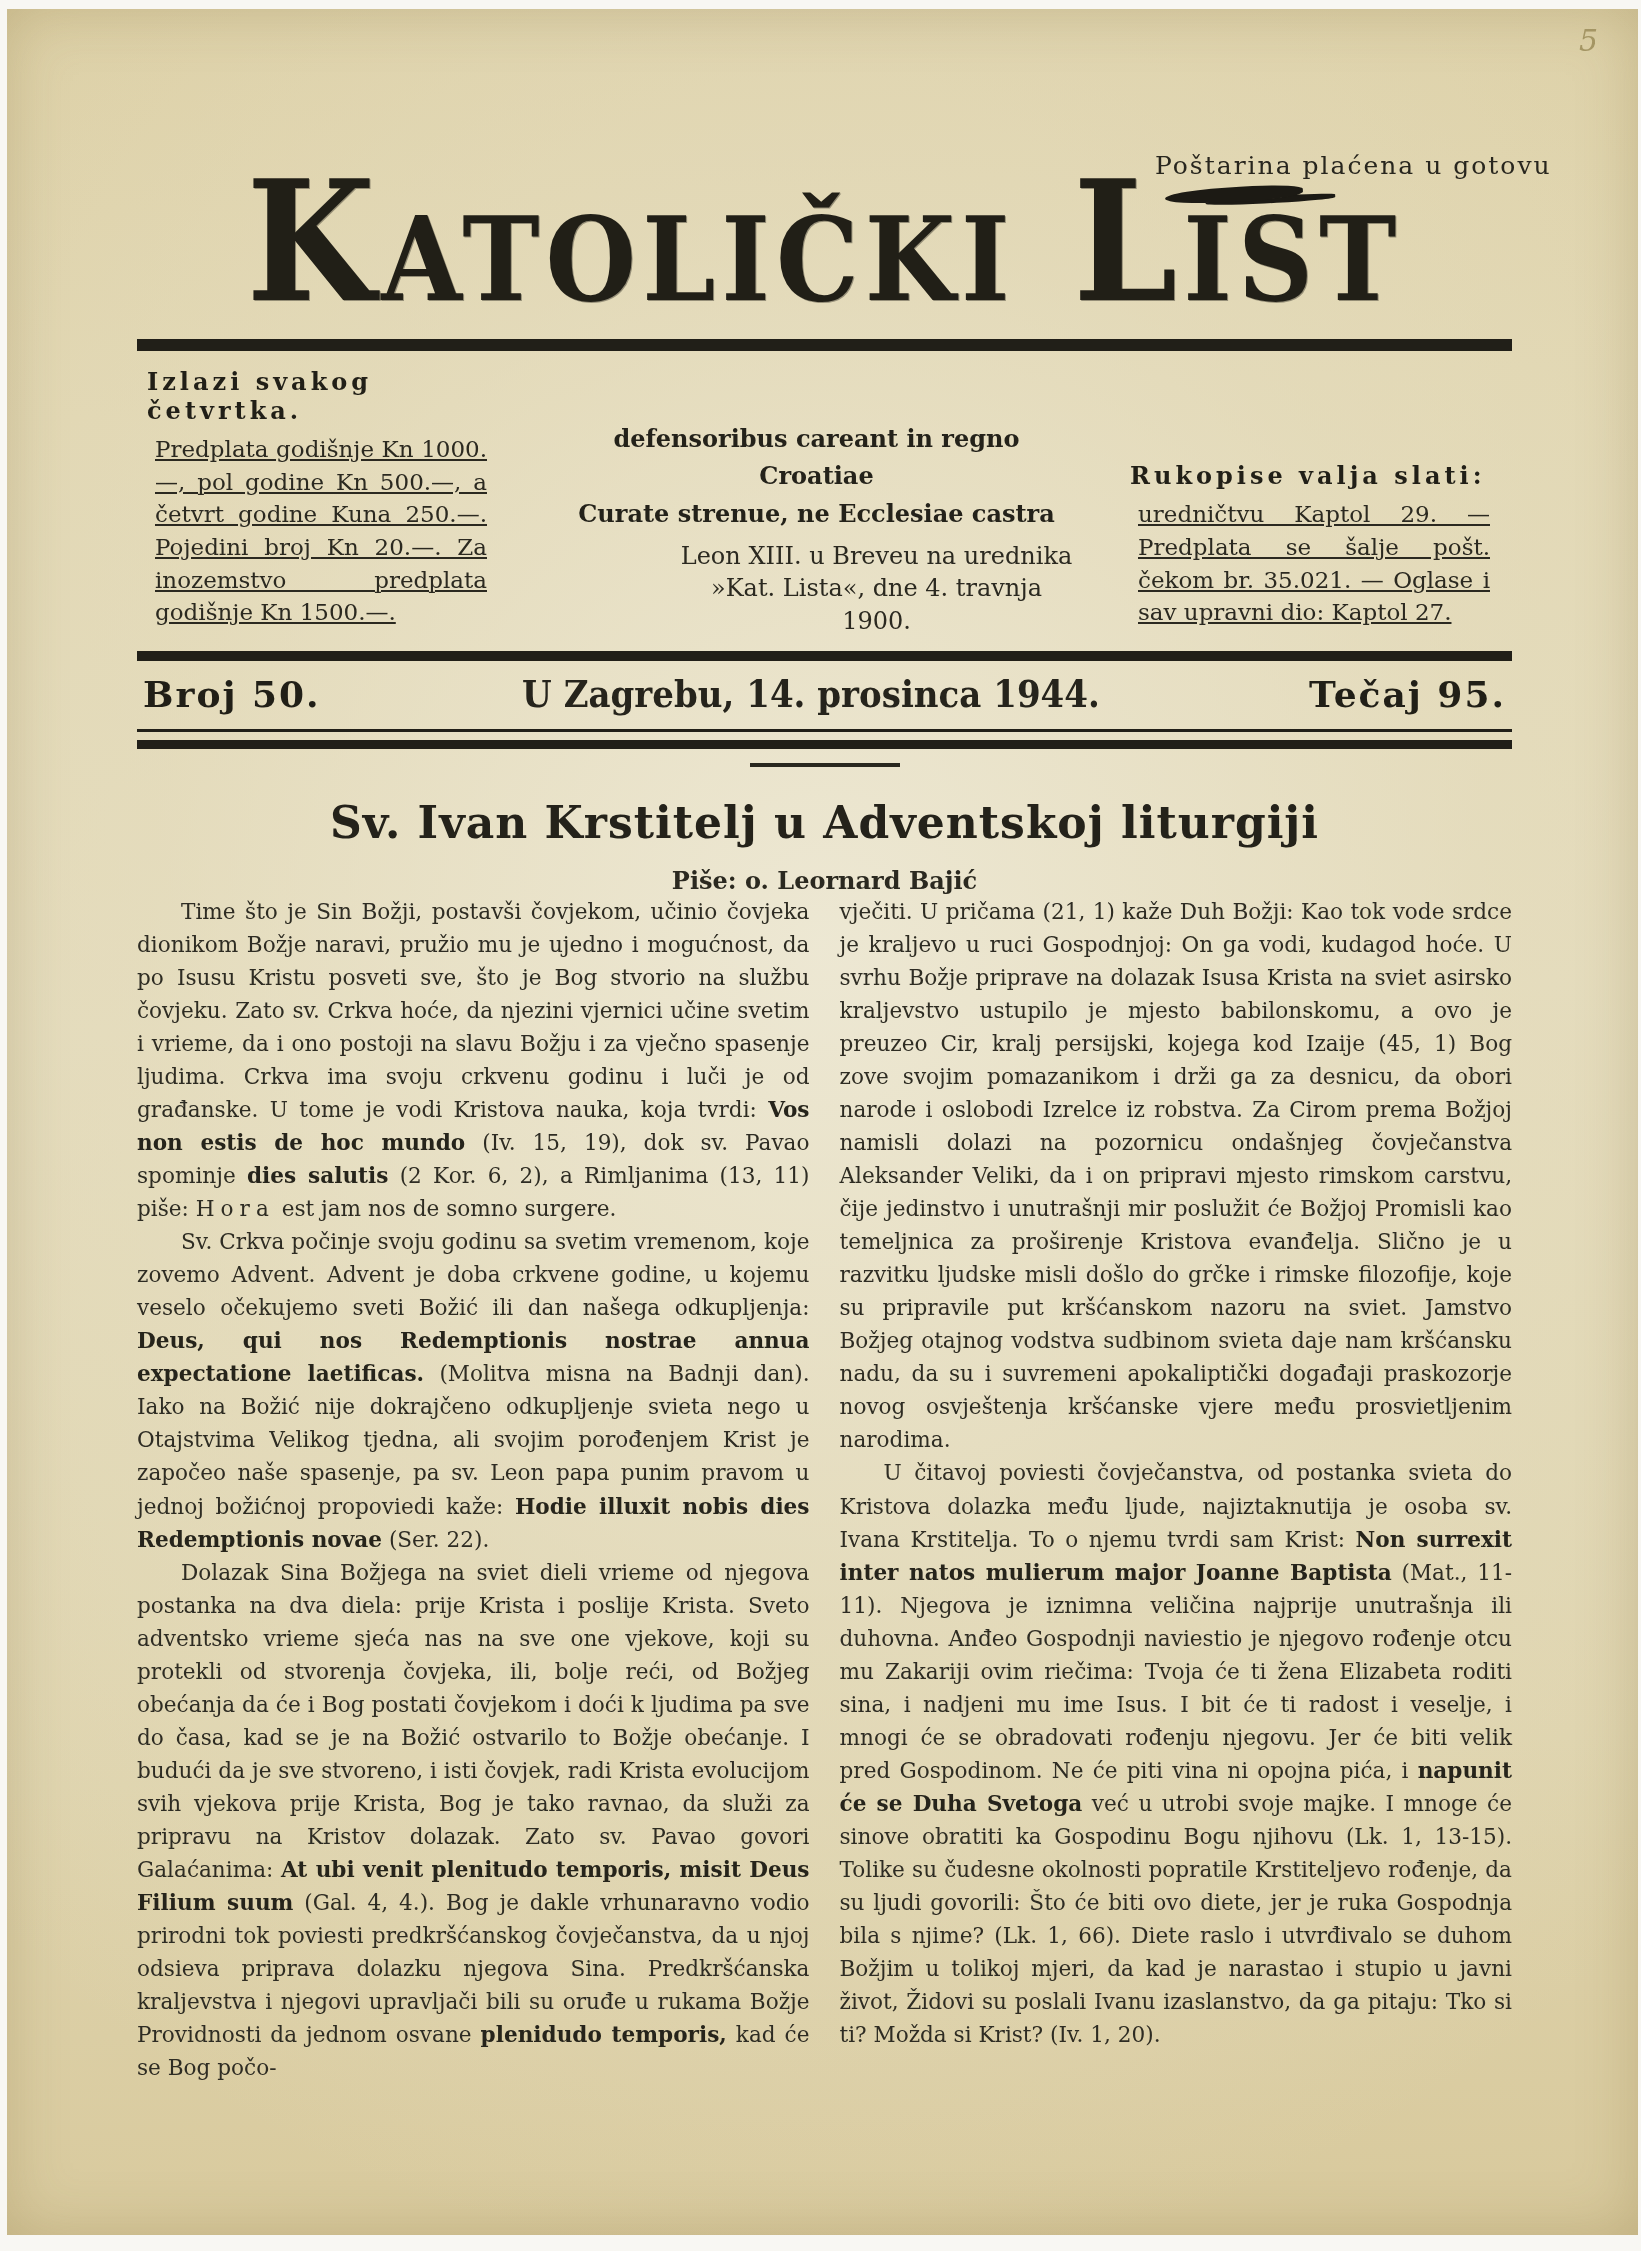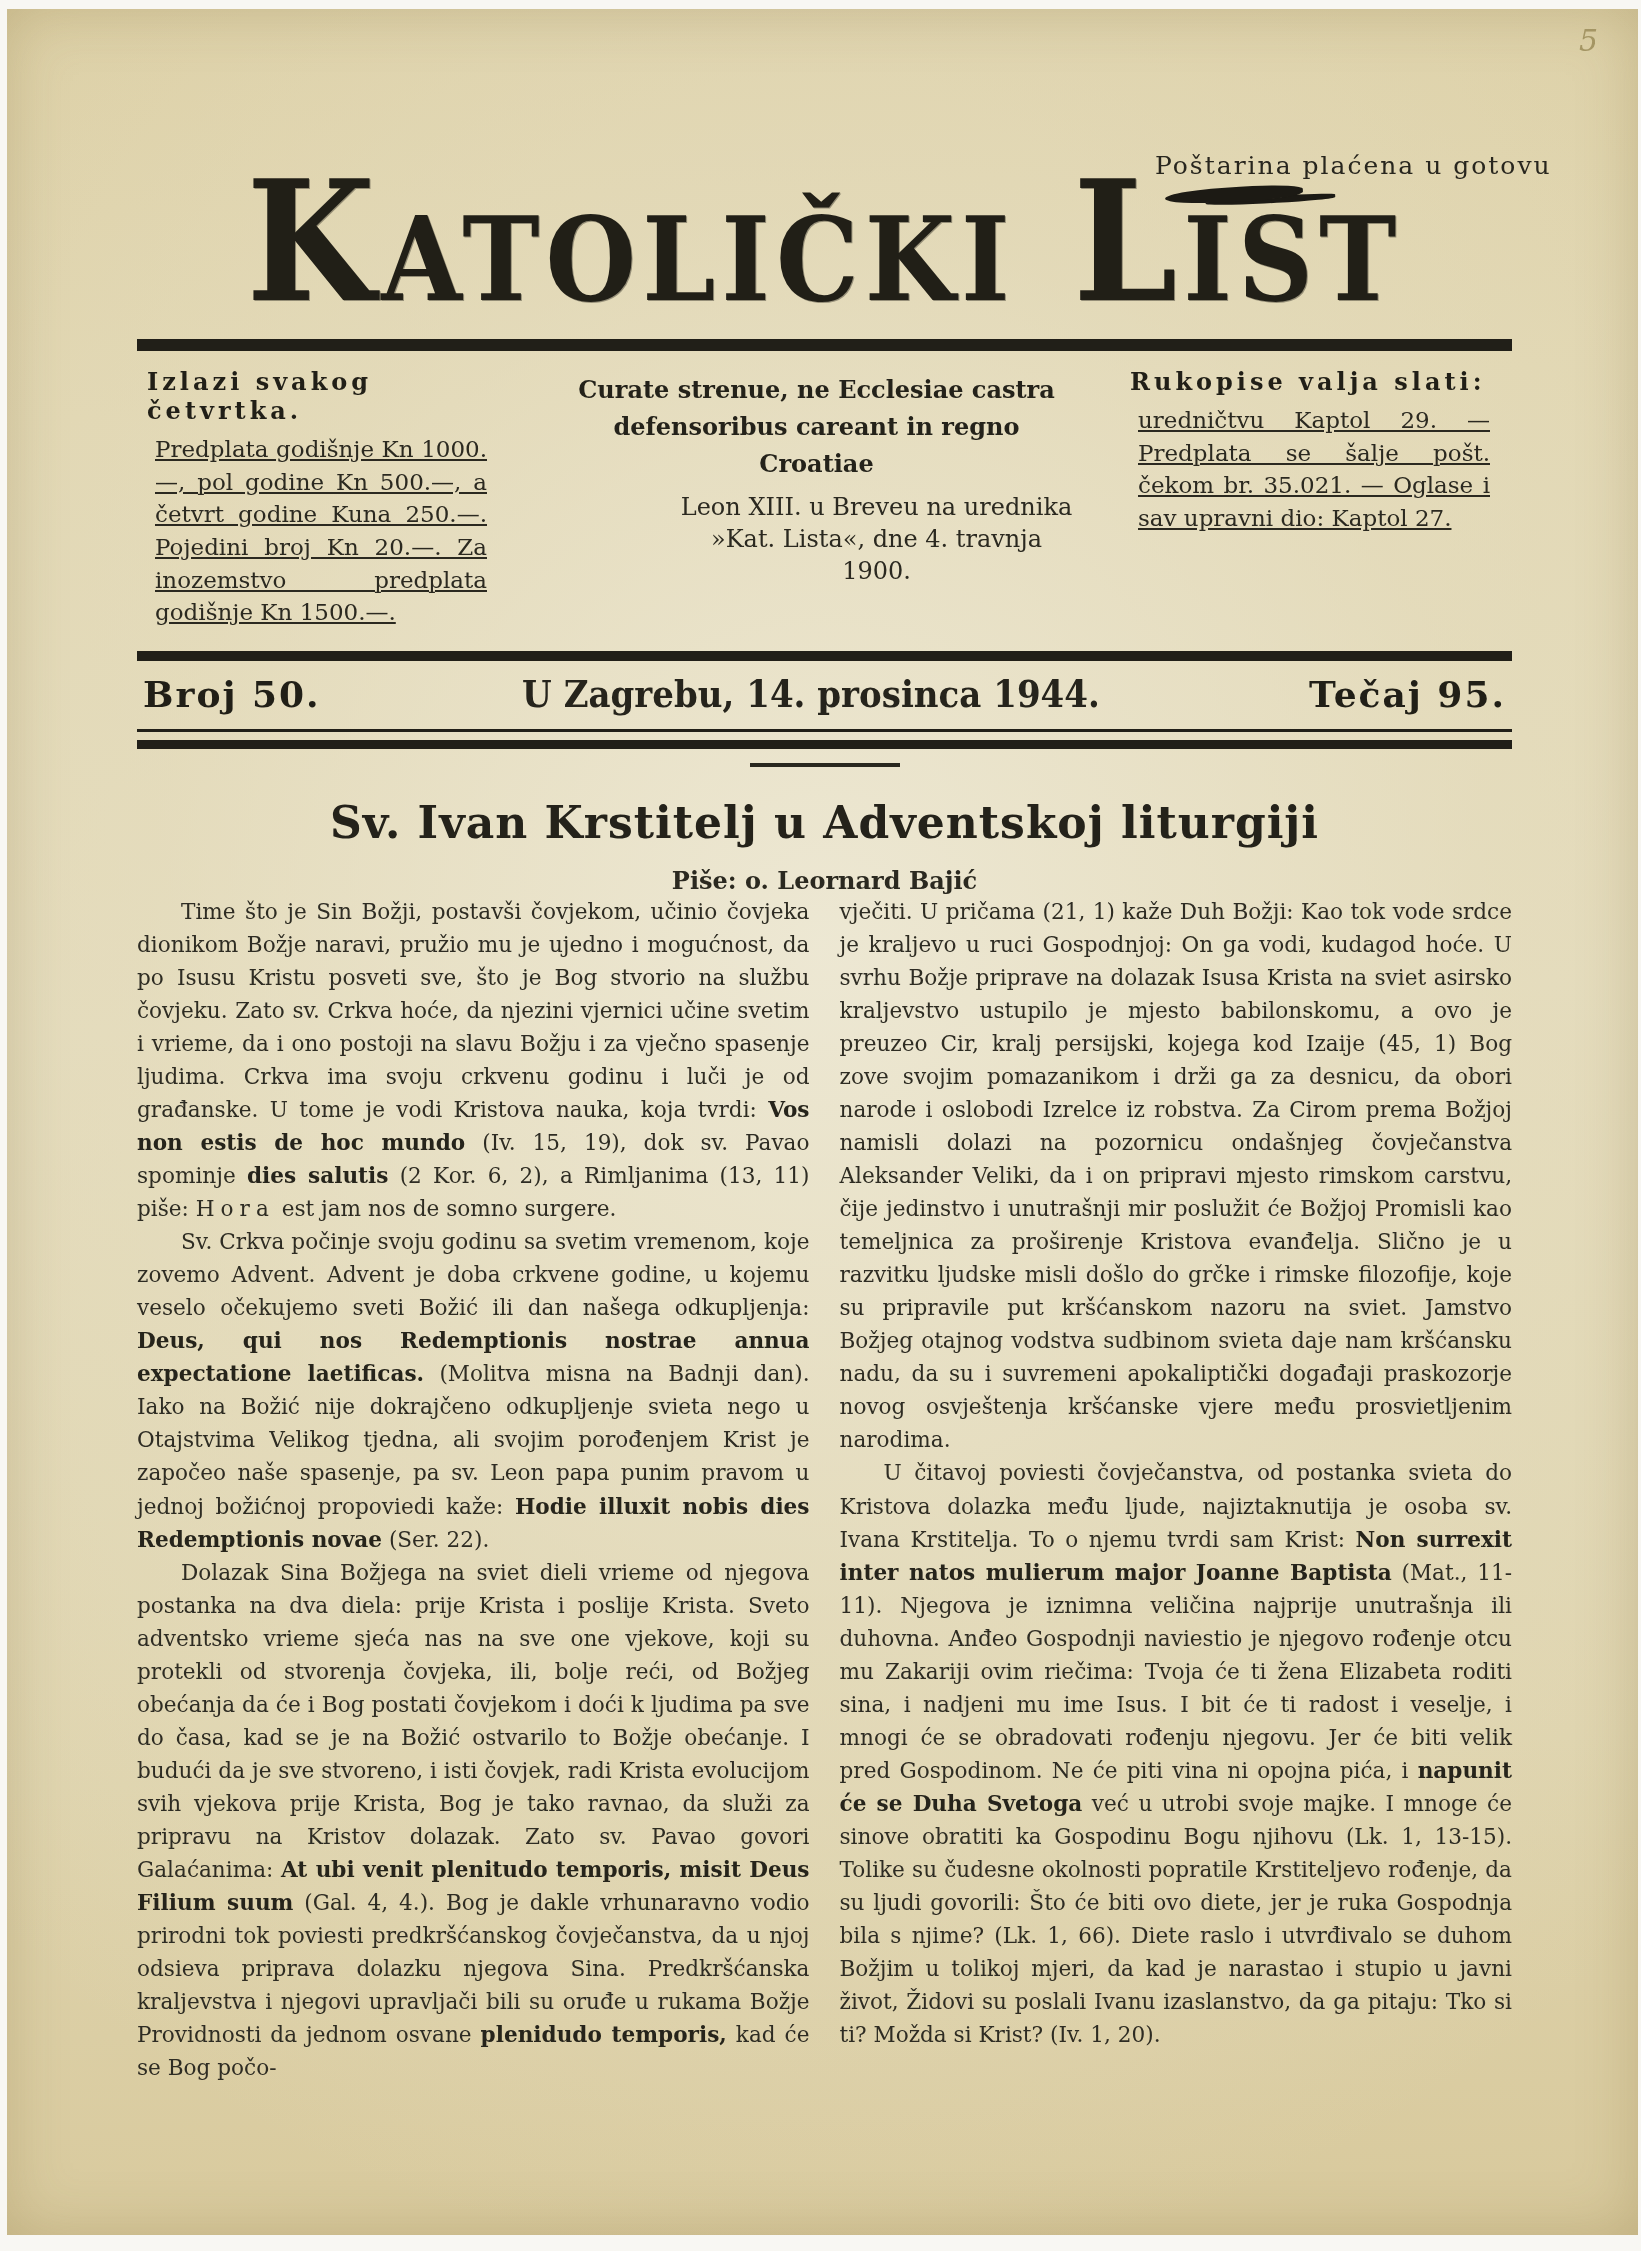--- a/index.html
+++ b/index.html
@@ -46,21 +46,21 @@
     transform-origin:center bottom;
     text-shadow:1px 1px 0 rgba(33,31,23,.4);
     white-space:nowrap;
   }
   .rule { background:#211f18; }
   .rule.r1 { height:12px; }
   .rule.r2 { height:10px; }
   .rule.r3 { height:3px; margin-top:2px; }
   .rule.r4 { height:9px; margin-top:8px; }
 
-  .info-row { display:flex; align-items:flex-start; padding:10px 0 12px 0; }
+  .info-row { display:flex; align-items:flex-end; padding:10px 0 12px 0; }
   .vsep { width:6px; background:#211f18; margin:0 0; flex:0 0 auto; }
   .info-box { box-sizing:border-box; padding:6px 14px 2px 10px; color:#2b2920; }
   .info-box.lbox { flex:0 0 372px; }
   .info-box.cbox { flex:1 1 auto; padding:10px 40px 2px 44px; }
   .info-box.rbox { flex:0 0 392px; }
   .info-head { font-weight:bold; font-size:24px; letter-spacing:4px; color:#211f17; margin:0 0 4px 0; }
   .info-text { font-size:23px; line-height:1.42; text-align:justify; margin:8px;text-decoration:underline; }
   .motto { font-weight:bold; font-size:24px; text-align:center; margin:0; line-height:1.55; color:#24221a; }
   .motto-attrib { font-size:24px; text-align:center; margin:8px 0 0 120px; line-height:1.35; }
 
@@ -101,22 +101,22 @@
 
   <div class="rule r1"></div>
 
   <div class="info-row">
     <div class="info-box lbox">
       <p class="info-head">Izlazi svakog četvrtka.</p>
       <p class="info-text">Predplata godišnje Kn 1000.—, pol godine Kn 500.—, a četvrt godine Kuna 250.—. Pojedini broj Kn 20.—. Za inozemstvo predplata godišnje Kn 1500.—.</p>
     </div>
     <div class="vsep"></div>
     <div class="info-box cbox">
+      <p class="motto">defensoribus careant in regno Croatiae</p>
       <p class="motto">Curate strenue, ne Ecclesiae castra</p>
-      <p class="motto">defensoribus careant in regno Croatiae</p>
       <p class="motto-attrib">Leon XIII. u Breveu na urednika</p>
       <p class="motto-attrib" style="margin-top:0">»Kat. Lista«, dne 4. travnja 1900.</p>
     </div>
     <div class="vsep"></div>
     <div class="info-box rbox">
       <p class="info-head">Rukopise valja slati:</p>
       <p class="info-text">uredničtvu Kaptol 29. — Predplata se šalje pošt. čekom br. 35.021. — Oglase i sav upravni dio: Kaptol 27.</p>
     </div>
   </div>
 

